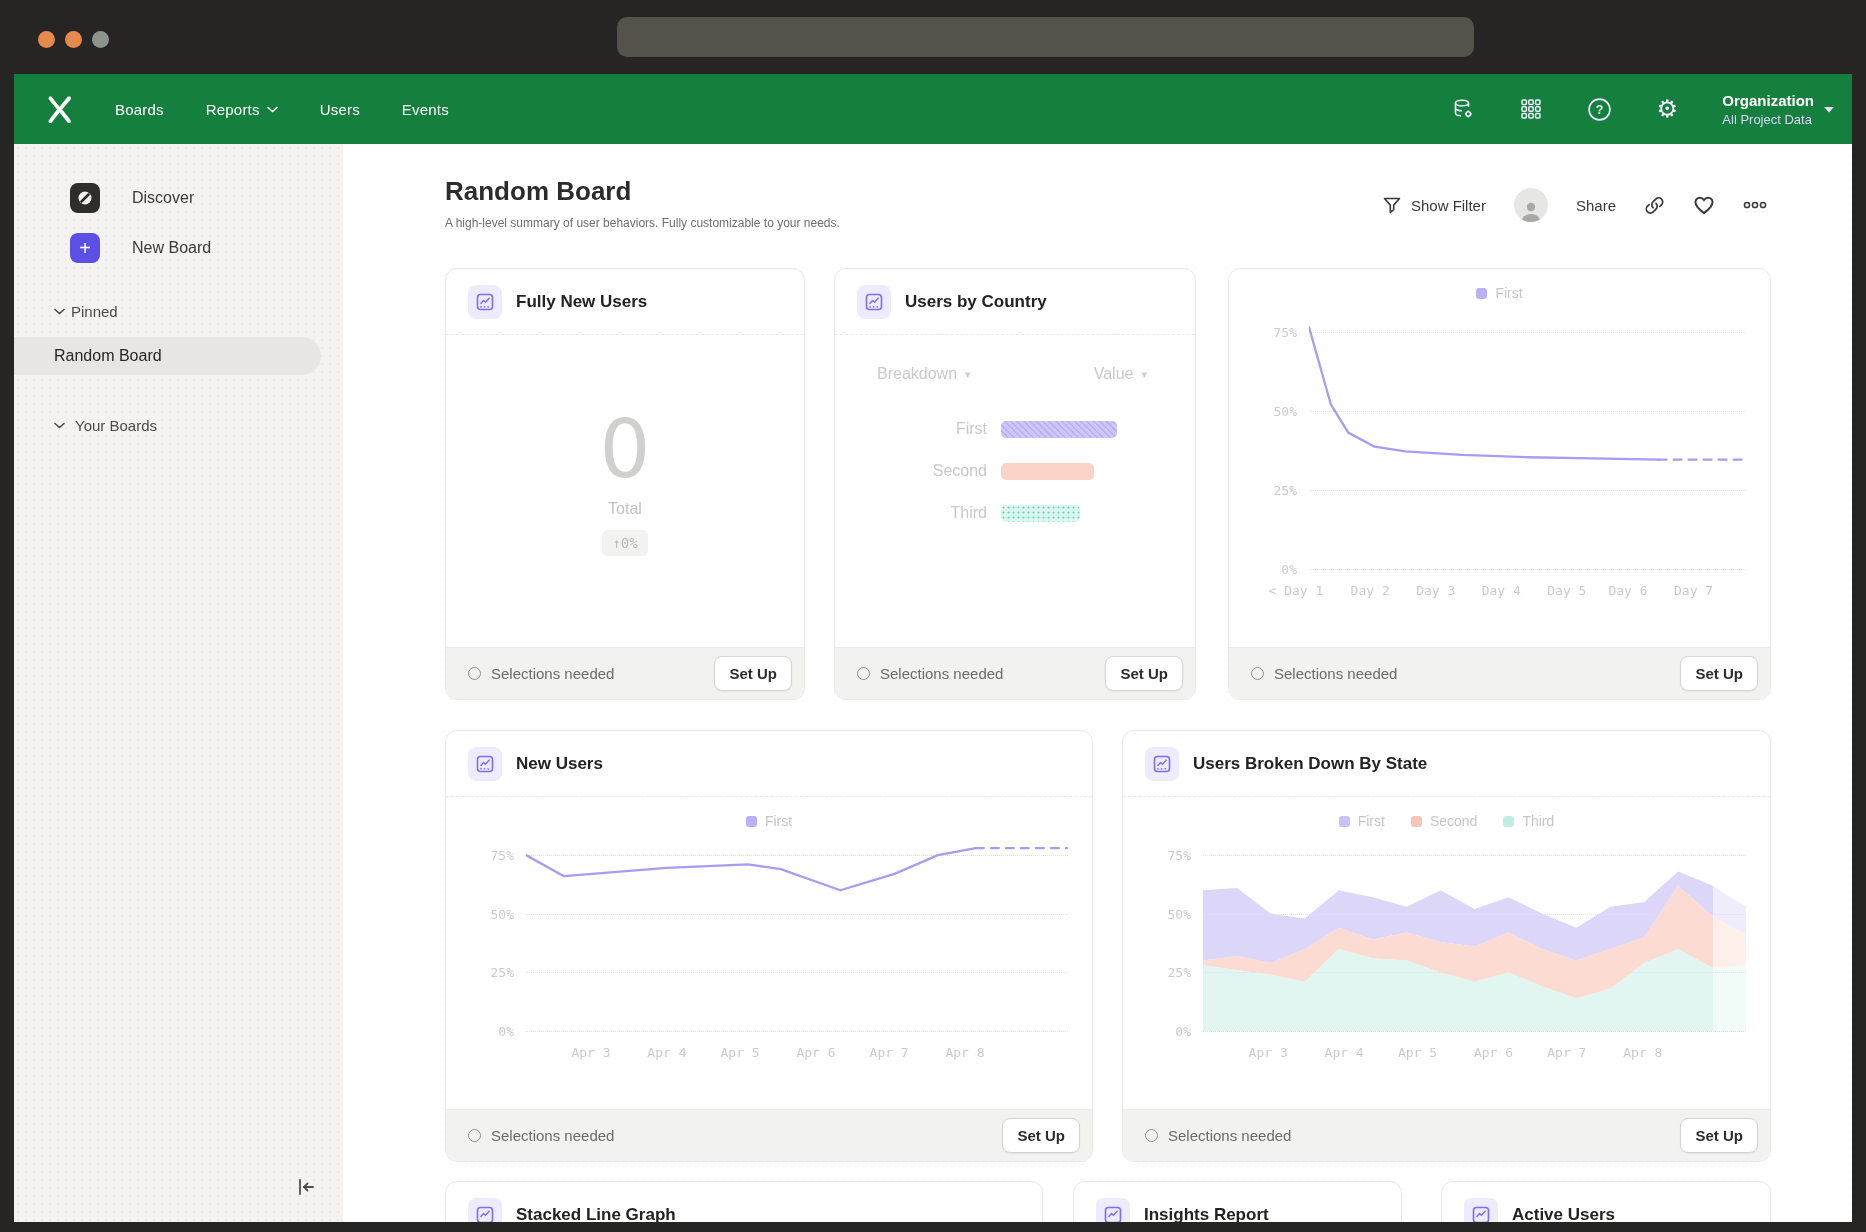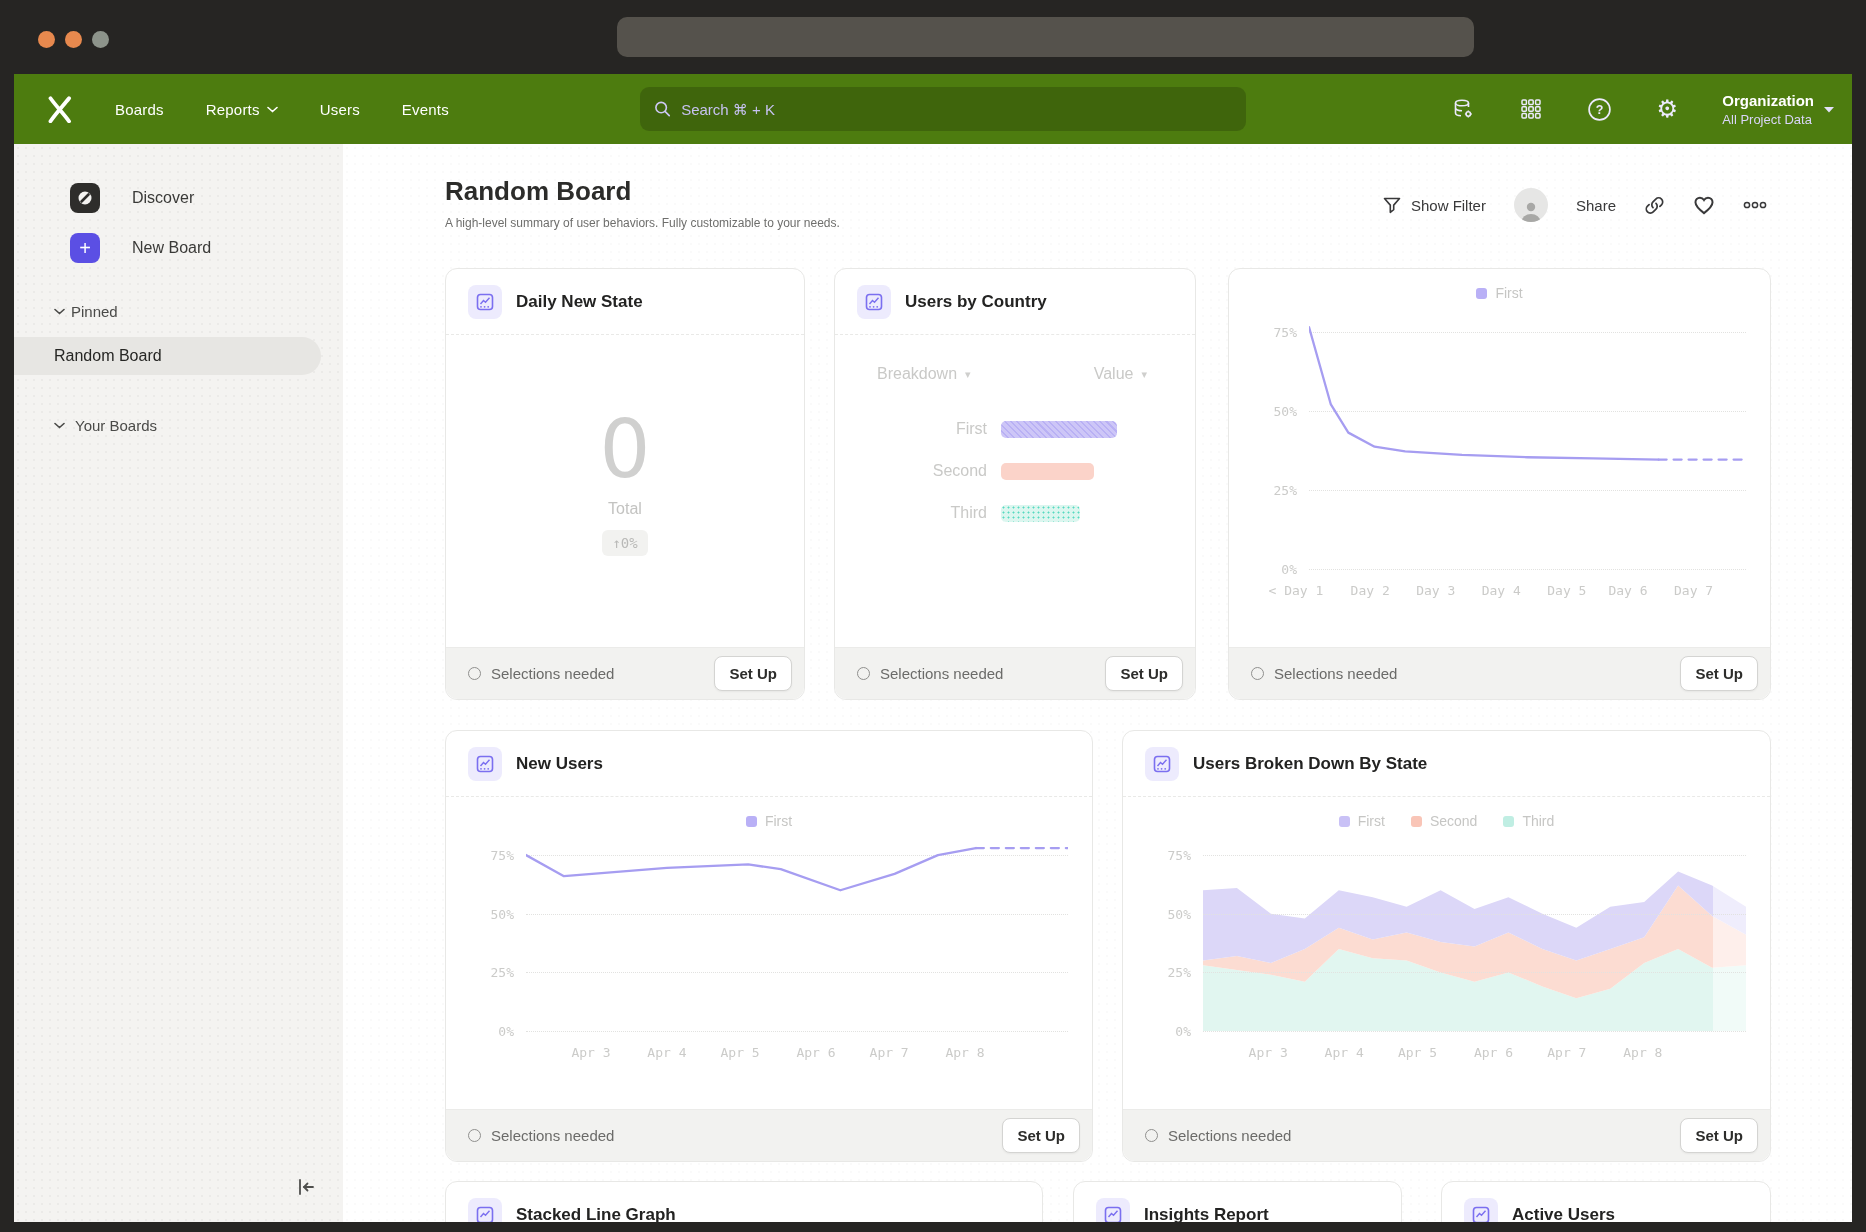--- a/index.html
+++ b/index.html
@@ -7,21 +7,21 @@
   body { background:#262523; font-family:"Liberation Sans","DejaVu Sans",sans-serif; position:relative; }
 
   
   .chrome { position:absolute; left:0; top:0; width:1866px; height:74px; background:#262523; }
   .traffic { position:absolute; left:38px; top:31px; display:flex; gap:10px; }
   .traffic span { width:17px; height:17px; border-radius:50%; display:block; }
   .t-close{ background:#e7894e; } .t-min{ background:#e7894e; } .t-max{ background:#8d948b; }
   .urlbar { position:absolute; left:617px; top:17px; width:857px; height:40px; background:#55524c; border-radius:10px; }
 
   
-  .navbar { position:absolute; left:14px; top:74px; width:1838px; height:70px; background:#4d7c0f; display:flex; align-items:center; }
+  .navbar { position:absolute; left:14px; top:74px; width:1838px; height:70px; background:#15803d; display:flex; align-items:center; }
   .nav-left { display:flex; align-items:center; gap:42px; padding-left:32px; }
   .nav-item { color:#fff; font-size:15px; letter-spacing:.2px; display:flex; align-items:center; gap:7px; cursor:default; }
   .logo svg { display:block; }
   .searchbar { position:absolute; left:626px; top:13px; width:606px; height:44px; background:rgba(0,0,0,.18); border-radius:9px; display:flex; align-items:center; padding:0 14px; gap:10px; }
   .searchbar input { background:transparent; border:none; outline:none; color:#cdc8f4; font-size:15px; width:100%; font-family:"Liberation Sans","DejaVu Sans",sans-serif; }
   .searchbar input::placeholder { color:#c7c2f2; opacity:1; }
   .nav-right { position:absolute; right:18px; top:0; height:70px; display:flex; align-items:center; gap:42px; }
   .nav-icon { width:26px; height:26px; display:flex; align-items:center; justify-content:center; color:#eceafc; }
   .org { display:flex; align-items:center; gap:10px; color:#fff; }
   .org-name { font-size:15px; font-weight:700; }
@@ -128,27 +128,20 @@
           <polyline points="1,1.5 5.5,5.5 10,1.5" fill="none" stroke="#fff" stroke-width="1.6" stroke-linecap="round"></polyline>
         </svg>
     </span>
     <span class="nav-item">
         <span>Users</span>
       </span>
     <span class="nav-item">
         <span>Events</span>
       </span>
   </div>
-  <div class="searchbar">
-    <svg width="18" height="18" viewBox="0 0 18 18">
-        <circle cx="7.5" cy="7.5" r="5.5" fill="none" stroke="#cdc8f4" stroke-width="1.7"></circle>
-        <line x1="11.8" y1="11.8" x2="16" y2="16" stroke="#cdc8f4" stroke-width="1.7" stroke-linecap="round"></line>
-      </svg>
-    <input type="text" placeholder="Search ⌘ + K" style="">
-  </div>
   <div class="nav-right">
     <span class="nav-icon">
       <svg width="24" height="24" viewBox="0 0 24 24" fill="none" stroke="#eceafc" stroke-width="1.6">
           <ellipse cx="11" cy="6" rx="6.5" ry="2.8"></ellipse>
           <path d="M4.5 6 v5 c0 1.5 2.9 2.8 6.5 2.8 M4.5 11 v5 c0 1.5 2.5 2.7 5.5 2.8 M17.5 6 v4"></path>
           <circle cx="17.3" cy="17" r="2.2"></circle>
           <g stroke-width="1.4">
             <line x1="17.3" y1="13.6" x2="17.3" y2="14.5"></line>
             <line x1="17.3" y1="19.5" x2="17.3" y2="20.4"></line>
             <line x1="13.9" y1="17" x2="14.8" y2="17"></line>
@@ -270,21 +263,21 @@
     <div class="card-head">
       <span class="icon-tile">
         <svg width="20" height="20" viewBox="0 0 20 20">
             <rect x="2.5" y="2.5" width="15" height="15" rx="3" fill="none" stroke="#7b6ff0" stroke-width="1.6"></rect>
             <polyline points="5.5,12 8.5,8.5 10.5,10.2 14.5,5.8" fill="none" stroke="#7b6ff0" stroke-width="1.4"></polyline>
             <circle cx="6" cy="14.8" r=".9" fill="#7b6ff0"></circle>
             <circle cx="9.6" cy="14.8" r=".9" fill="#7b6ff0"></circle>
             <circle cx="13.2" cy="14.8" r=".9" fill="#7b6ff0"></circle>
           </svg>
       </span>
-      <span class="card-title">Daily New State</span>
+      <span class="card-title">Fully New Users</span>
     </div>
     <div class="card-body">
       <div class="big-center">
         <div class="big-num">0</div>
         <div class="big-label">Total</div>
         <div class="badge">↑0%</div>
       </div>
     </div>
     <div class="card-foot">
       <span class="status">

